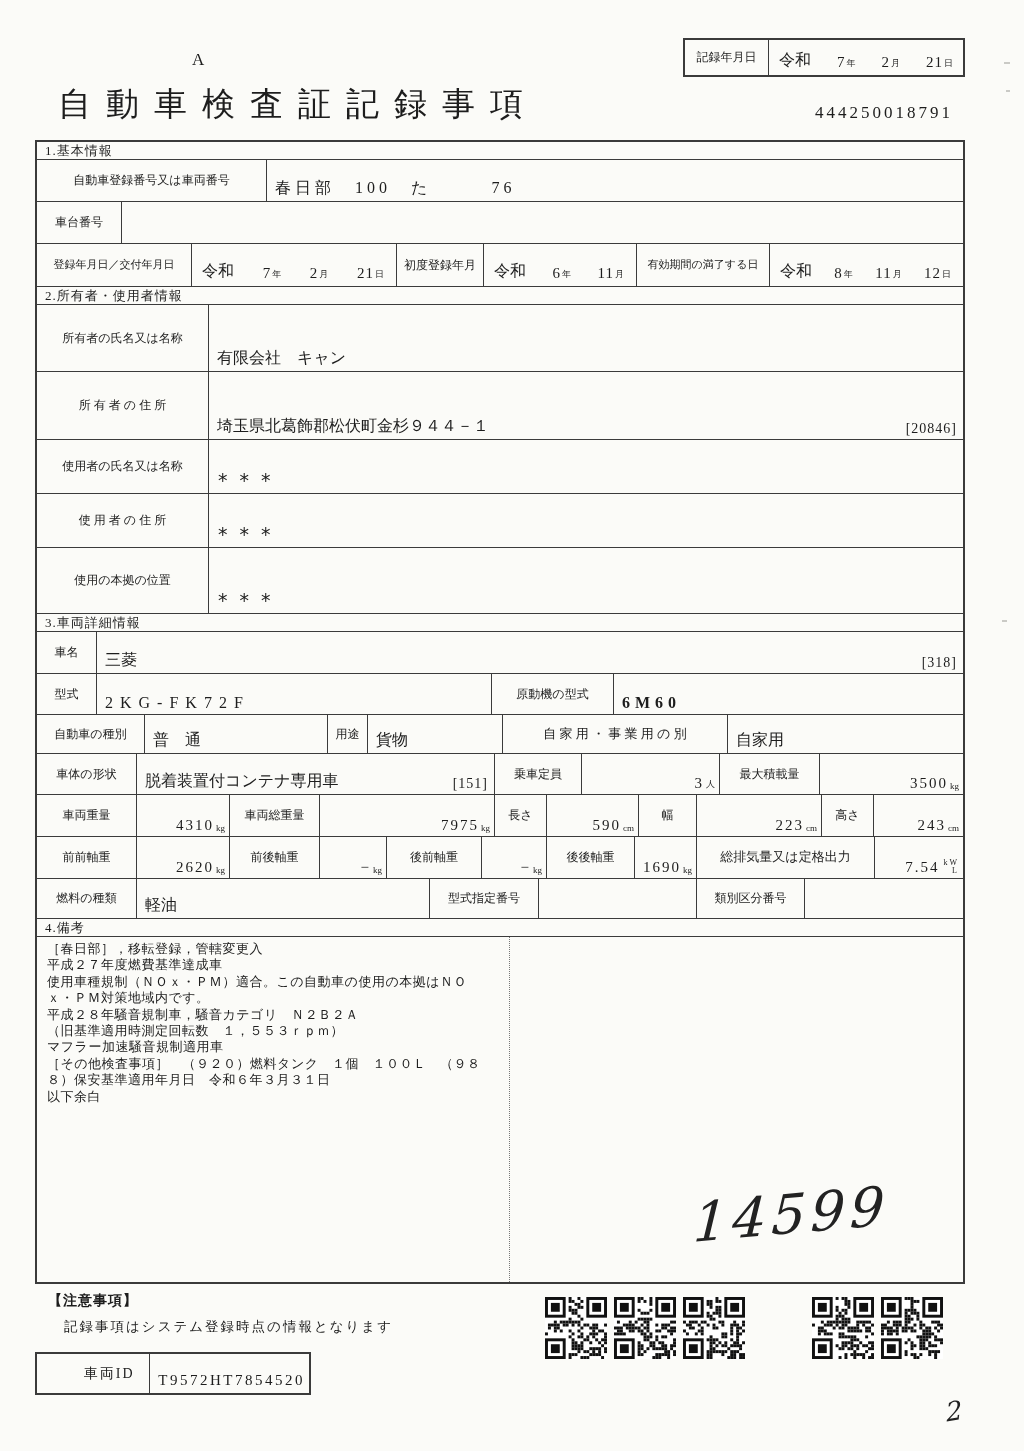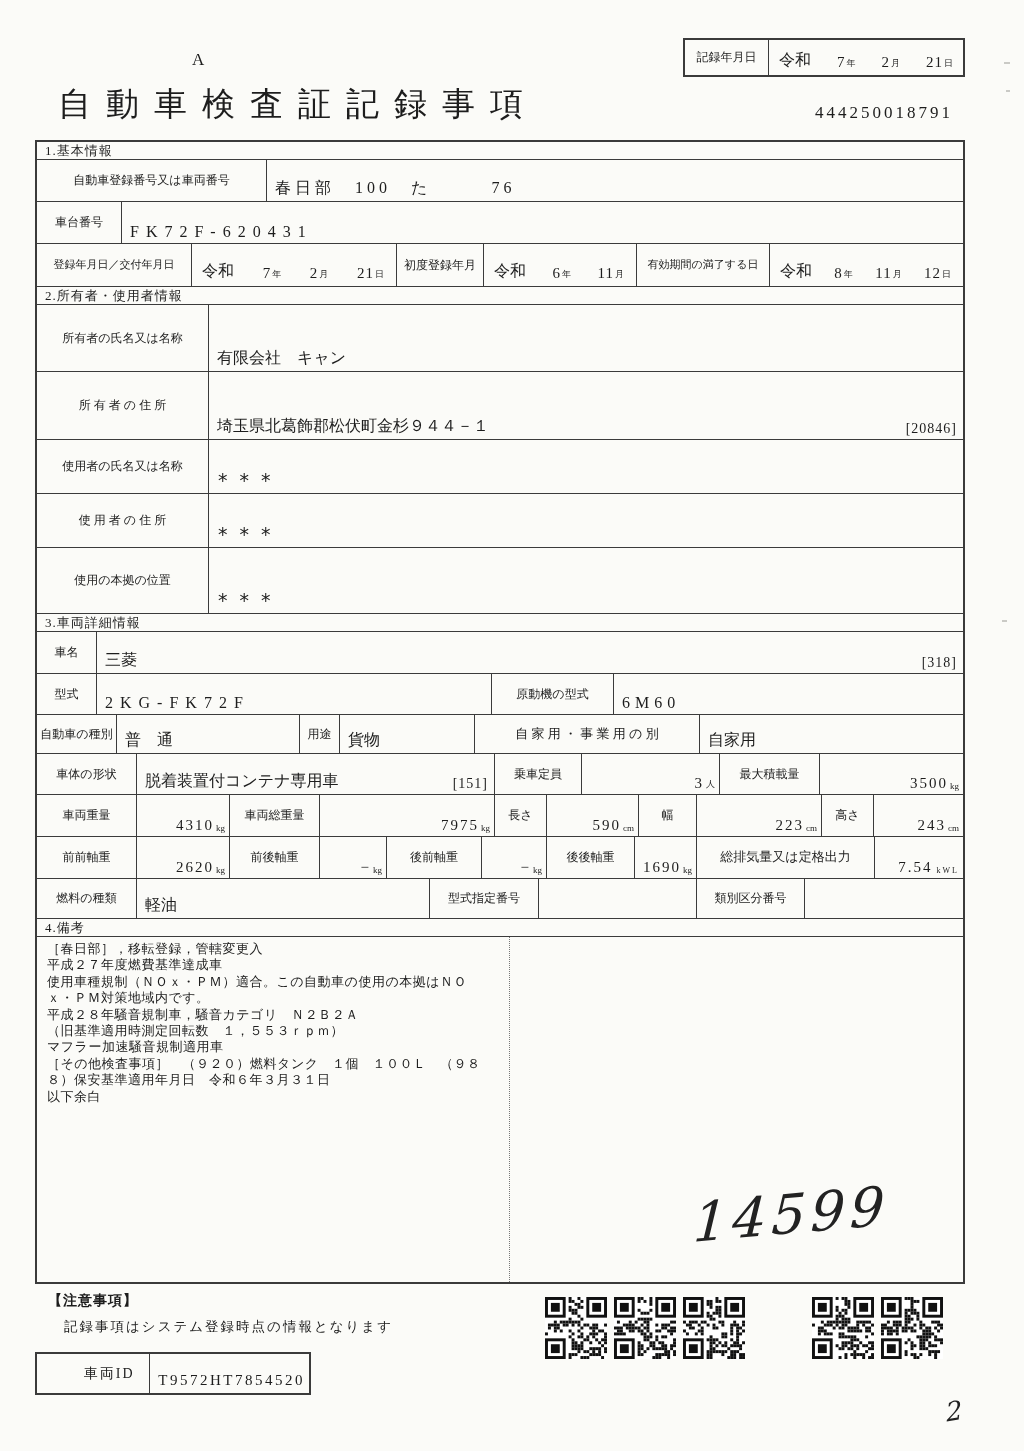--- a/index.html
+++ b/index.html
@@ -32,24 +32,24 @@
   .row:last-child{border-bottom:none;}
   .c{border-right:1.5px solid var(--ln);display:flex;min-width:0;}
   .c.last{border-right:none;}
   .lab{align-items:center;justify-content:center;font-size:12px;text-align:center;line-height:1.25;}
   .lab.sm{font-size:11px;}
   .val{align-items:flex-end;padding:0 6px 2px 8px;font-size:16px;white-space:nowrap;}
   .val.between{justify-content:space-between;}
   .val.num{justify-content:flex-end;padding-right:4px;font-size:15px;letter-spacing:2px;}
   .code{font-size:14px;letter-spacing:1px;align-self:flex-end;}
   .unit{font-size:9px;letter-spacing:0;margin-left:2px;padding-bottom:1px;align-self:flex-end;}
-  .unit-stack{display:inline-flex;flex-direction:row;align-items:flex-end;font-size:8px;line-height:8px;margin-left:4px;padding-bottom:1px;}
+  .unit-stack{display:inline-flex;flex-direction:column;align-items:flex-end;font-size:8px;line-height:8px;margin-left:4px;padding-bottom:1px;}
   .dateval{align-items:flex-end;justify-content:space-between;padding:0 12px 4px 10px;}
   .sp7{letter-spacing:7px;}
-  .sp5{letter-spacing:5px;}
+  .sp5{letter-spacing:5px;font-weight:bold;}
   .sp4{letter-spacing:4px;}
   .stars{font-size:19px;letter-spacing:10px;font-family:"DejaVu Sans Mono",monospace;}
   .flex1{flex:1;}
 
   
   .remarks-body{display:flex;height:345px;}
   .remarks-left{width:473px;border-right:1.5px dotted #777;padding:4px 4px 8px 10px;}
   .remarks-left .rline{font-size:13px;line-height:16.4px;letter-spacing:0.5px;white-space:nowrap;}
   .remarks-right{flex:1;}
   .hand{font-family:"DejaVu Serif",serif;font-style:italic;color:#222;}
@@ -102,21 +102,20 @@
 
     <div class="sec-head">1.基本情報</div>
 
     <div class="row" style="height:42px">
       <div class="c lab" style="width:230px">自動車登録番号又は車両番号</div>
       <div class="c val flex1 last sp4">春日部　100　た　　　76</div>
     </div>
 
     <div class="row" style="height:42px">
       <div class="c lab" style="width:85px">車台番号</div>
-      <div class="c val flex1 last sp7">FK72F-620431</div>
     </div>
 
     <div class="row" style="height:43px">
       <div class="c lab sm" style="width:155px">登録年月日／交付年月日</div>
       <div class="c dateval" style="width:205px">
         <span class="era">令和</span>
         <span class="dpair">
             <span class="dnum">7</span>
             <span class="dunit">年</span>
           </span>
@@ -196,21 +195,21 @@
     </div>
 
     <div class="row" style="height:41px">
       <div class="c lab" style="width:60px">型式</div>
       <div class="c val sp7" style="width:395px">2KG-FK72F</div>
       <div class="c lab" style="width:122px">原動機の型式</div>
       <div class="c val flex1 last sp5">6M60</div>
     </div>
 
     <div class="row" style="height:39px">
-      <div class="c lab" style="width:80px">自動車の種別</div>
+      <div class="c lab" style="width:108px">自動車の種別</div>
       <div class="c val" style="width:183px">普　通</div>
       <div class="c lab" style="width:40px">用途</div>
       <div class="c val" style="width:135px">貨物</div>
       <div class="c lab" style="width:225px;font-size:13px">自 家 用 ・ 事 業 用 の 別</div>
       <div class="c val flex1 last">自家用</div>
     </div>
 
     <div class="row" style="height:41px">
       <div class="c lab" style="width:100px">車体の形状</div>
       <div class="c val between" style="width:358px">

